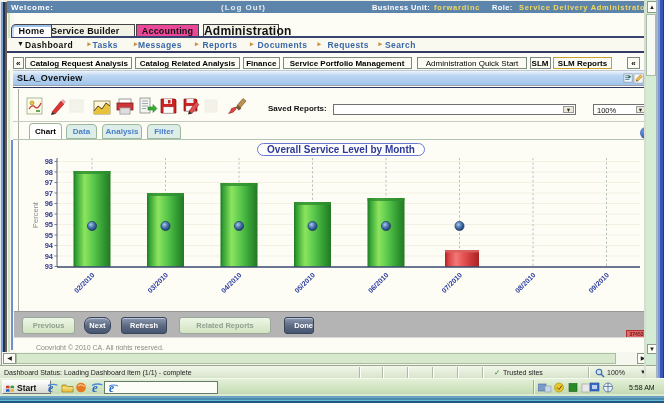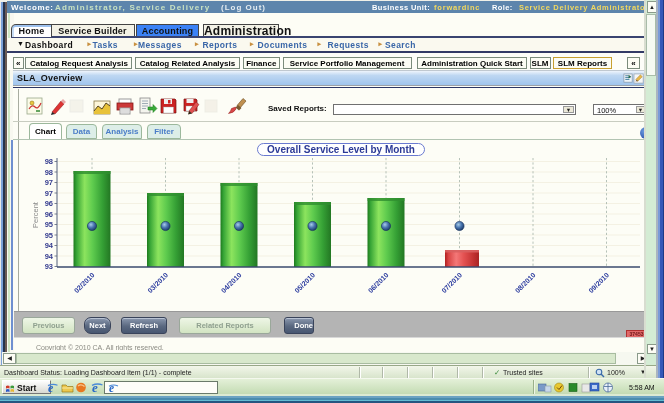--- a/index.html
+++ b/index.html
@@ -16,33 +16,32 @@
 <div class="abs" style="left:3px;top:0;width:2px;height:378px;background:#26334d"></div>
 <div class="abs" style="left:5px;top:0;width:2px;height:378px;background:#6a5a55"></div>
 <div class="abs" style="left:7px;top:13px;width:7px;height:340px;background:#f8f8f0"></div>
 <div class="abs" style="left:8px;top:13px;width:2px;height:340px;background:#cfe6c4"></div>
 <div class="abs" style="left:11px;top:140px;width:2px;height:210px;background:#6f8fd0"></div>
 
 <div class="abs" style="left:0;top:0;width:664px;height:2px;background:#f0f0e8"></div>
 
 <div class="abs" style="left:7px;top:1px;width:650px;height:12px;background:#5d85ac;font-size:8px;font-weight:bold;letter-spacing:0.6px;">
   <span class="abs" style="left:4px;top:1.5px;color:#fff;">Welcome:</span>
-  <span class="abs" style="left:48px;top:1.5px;color:#c9e2c2;letter-spacing:1.2px;">Administrator, Service Delivery</span>
   <span class="abs" style="left:214px;top:1.5px;color:#e4ecf0;letter-spacing:1px;">(Log Out)</span>
   <span class="abs" style="left:365px;top:2px;color:#fff;font-size:7.5px;letter-spacing:0.4px;">Business Unit:</span>
   <span class="abs" style="left:427px;top:2px;color:#f3d95e;font-size:7.5px;letter-spacing:0.8px;">forwardinc</span>
   <span class="abs" style="left:485px;top:2px;color:#fff;font-size:7.5px;letter-spacing:0.4px;">Role:</span>
   <span class="abs" style="left:512px;top:2px;color:#f3d95e;font-size:7.5px;letter-spacing:0.7px;">Service Delivery Administrator</span>
 </div>
 
 <div class="abs" style="left:11px;top:24px;width:39px;height:12px;background:#fff;border:1px solid #444;border-bottom:none;border-top-left-radius:5px;z-index:2;
      font-size:9px;font-weight:bold;text-align:center;line-height:13px;color:#111;letter-spacing:0.2px;box-shadow:inset 0 2px 0 #9ec2ee, inset 2px 0 0 #c8ddf5;">Home</div>
 <div class="abs" style="left:50px;top:24px;width:83px;height:12px;background:#f3f2e6;border:1px solid #444;border-bottom:none;
-     font-size:9px;font-weight:bold;text-align:center;line-height:13px;color:#111;letter-spacing:0.2px;">Service Builder</div>
-<div class="abs" style="left:136px;top:24px;width:61px;height:12px;background:#3b82f6;border:1px solid #444;border-bottom:none;
+     font-size:9px;font-weight:bold;line-height:13px;color:#111;letter-spacing:0.2px;">Service Builder</div>
+<div class="abs" style="left:136px;top:24px;width:61px;height:12px;background:#ec4899;border:1px solid #444;border-bottom:none;
      font-size:9px;font-weight:bold;text-align:center;line-height:13px;color:#111;letter-spacing:0.2px;">Accounting</div>
 <div class="abs" style="left:203px;top:24px;width:74px;height:12px;background:#f3f2e6;border:1px solid #444;border-bottom:none;
      font-size:12px;font-weight:bold;text-align:center;line-height:13px;color:#111;letter-spacing:0.2px;">Administration</div>
 <div class="abs" style="left:11px;top:36px;width:634px;height:1.5px;background:#3a4470;"></div>
 
 <div class="abs" style="left:7px;top:37.5px;width:638px;height:13.5px;background:#faf9ef;font-size:8.5px;font-weight:bold;letter-spacing:0.4px;">
   <span class="abs" style="left:10px;top:2px;color:#111;font-size:7px;">▼</span>
   <span class="abs" style="left:18px;top:2px;color:#111;">Dashboard</span>
   <span class="abs" style="left:80.5px;top:2px;color:#c89040;font-size:7px;">▸</span>
   <span class="abs" style="left:85.5px;top:2px;color:#3a67a8;">Tasks</span>
@@ -58,21 +57,21 @@
   <span class="abs" style="left:378px;top:2px;color:#3a67a8;">Search</span>
 </div>
 <div class="abs" style="left:7px;top:51px;width:638px;height:1.5px;background:#333a66;"></div>
 
 <div class="abs" style="left:7px;top:52.5px;width:638px;height:17.5px;background:#fdfdf8;"></div>
 <div class="abs" style="left:12.7px;top:57px;width:11px;height:11.5px;background:#fcfcf4;border:1px solid #7b8b7b;font-size:8px;font-weight:bold;text-align:center;line-height:11px;box-sizing:border-box;">«</div>
 <div class="abs" style="left:25.4px;top:57px;width:107px;height:11.5px;background:#fcfcf4;border:1px solid #7b8b7b;font-size:8px;font-weight:bold;text-align:center;line-height:11px;box-sizing:border-box;">Catalog Request Analysis</div>
 <div class="abs" style="left:135px;top:57px;width:105px;height:11.5px;background:#fcfcf4;border:1px solid #7b8b7b;font-size:8px;font-weight:bold;text-align:center;line-height:11px;box-sizing:border-box;">Catalog Related Analysis</div>
 <div class="abs" style="left:242.5px;top:57px;width:37.5px;height:11.5px;background:#fcfcf4;border:1px solid #7b8b7b;font-size:8px;font-weight:bold;text-align:center;line-height:11px;box-sizing:border-box;">Finance</div>
 <div class="abs" style="left:282.5px;top:57px;width:129px;height:11.5px;background:#fcfcf4;border:1px solid #7b8b7b;font-size:8px;font-weight:bold;text-align:center;line-height:11px;box-sizing:border-box;">Service Portfolio Management</div>
-<div class="abs" style="left:417px;top:57px;width:110px;height:11.5px;background:#fcfcf4;border:1px solid #7b8b7b;font-size:8px;font-weight:bold;text-align:center;line-height:11px;box-sizing:border-box;">Administration Quick Start</div>
+<div class="abs" style="left:417px;top:57px;width:110px;height:11.5px;background:#fcfcf4;border:1px solid #7b8b7b;font-size:8px;font-weight:normal;text-align:center;line-height:11px;box-sizing:border-box;">Administration Quick Start</div>
 <div class="abs" style="left:529.5px;top:57px;width:21px;height:11.5px;background:#fcfcf4;border:1px solid #7b8b7b;font-size:8px;font-weight:bold;text-align:center;line-height:11px;box-sizing:border-box;">SLM</div>
 <div class="abs" style="left:553px;top:57px;width:59px;height:11.5px;background:#fcfcf4;border:1px solid #c8a030;font-size:8px;font-weight:bold;text-align:center;line-height:11px;box-sizing:border-box;">SLM Reports</div>
 <div class="abs" style="left:627px;top:57px;width:13px;height:11.5px;background:#fcfcf4;border:1px solid #7b8b7b;font-size:8px;font-weight:bold;text-align:center;line-height:11px;box-sizing:border-box;">«</div>
 
 <div class="abs" style="left:13px;top:70px;width:632px;height:15px;background:linear-gradient(180deg,#eef4fc 0%,#bed7f2 30%,#9cc2ec 100%);border-top:1px solid #c0c8d0;">
   <span class="abs" style="left:4px;top:2px;font-size:9px;font-weight:bold;color:#111;letter-spacing:0.2px;">SLA_Overview</span>
 </div>
 <div class="abs" style="left:13px;top:85px;width:632px;height:1px;background:#9aa0a8;"></div>
 <div class="abs" style="left:13px;top:86.5px;width:632px;height:1.5px;background:#2a3566;"></div>
 

